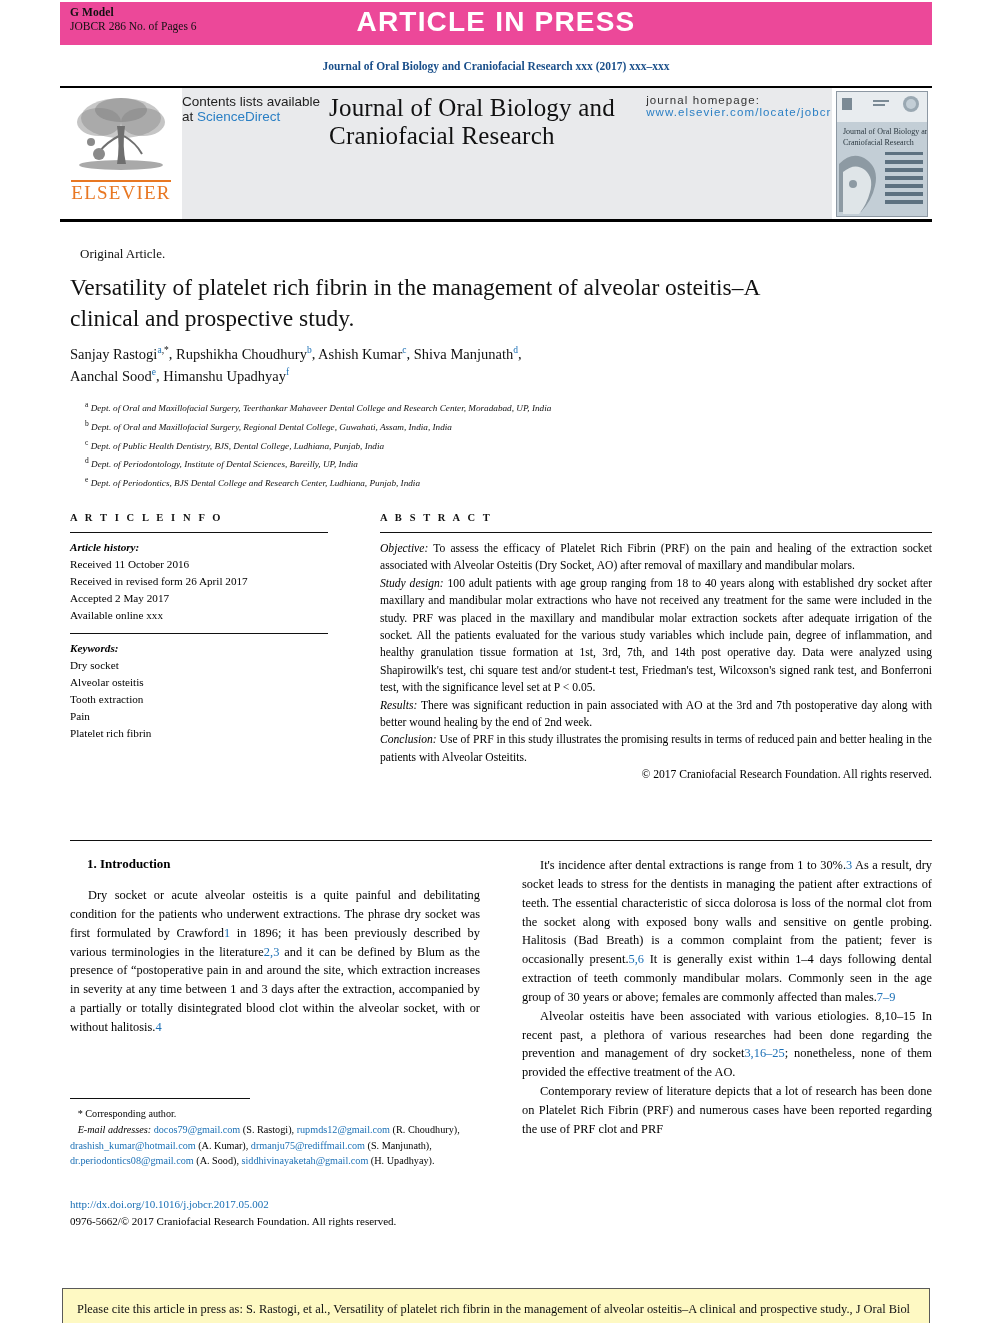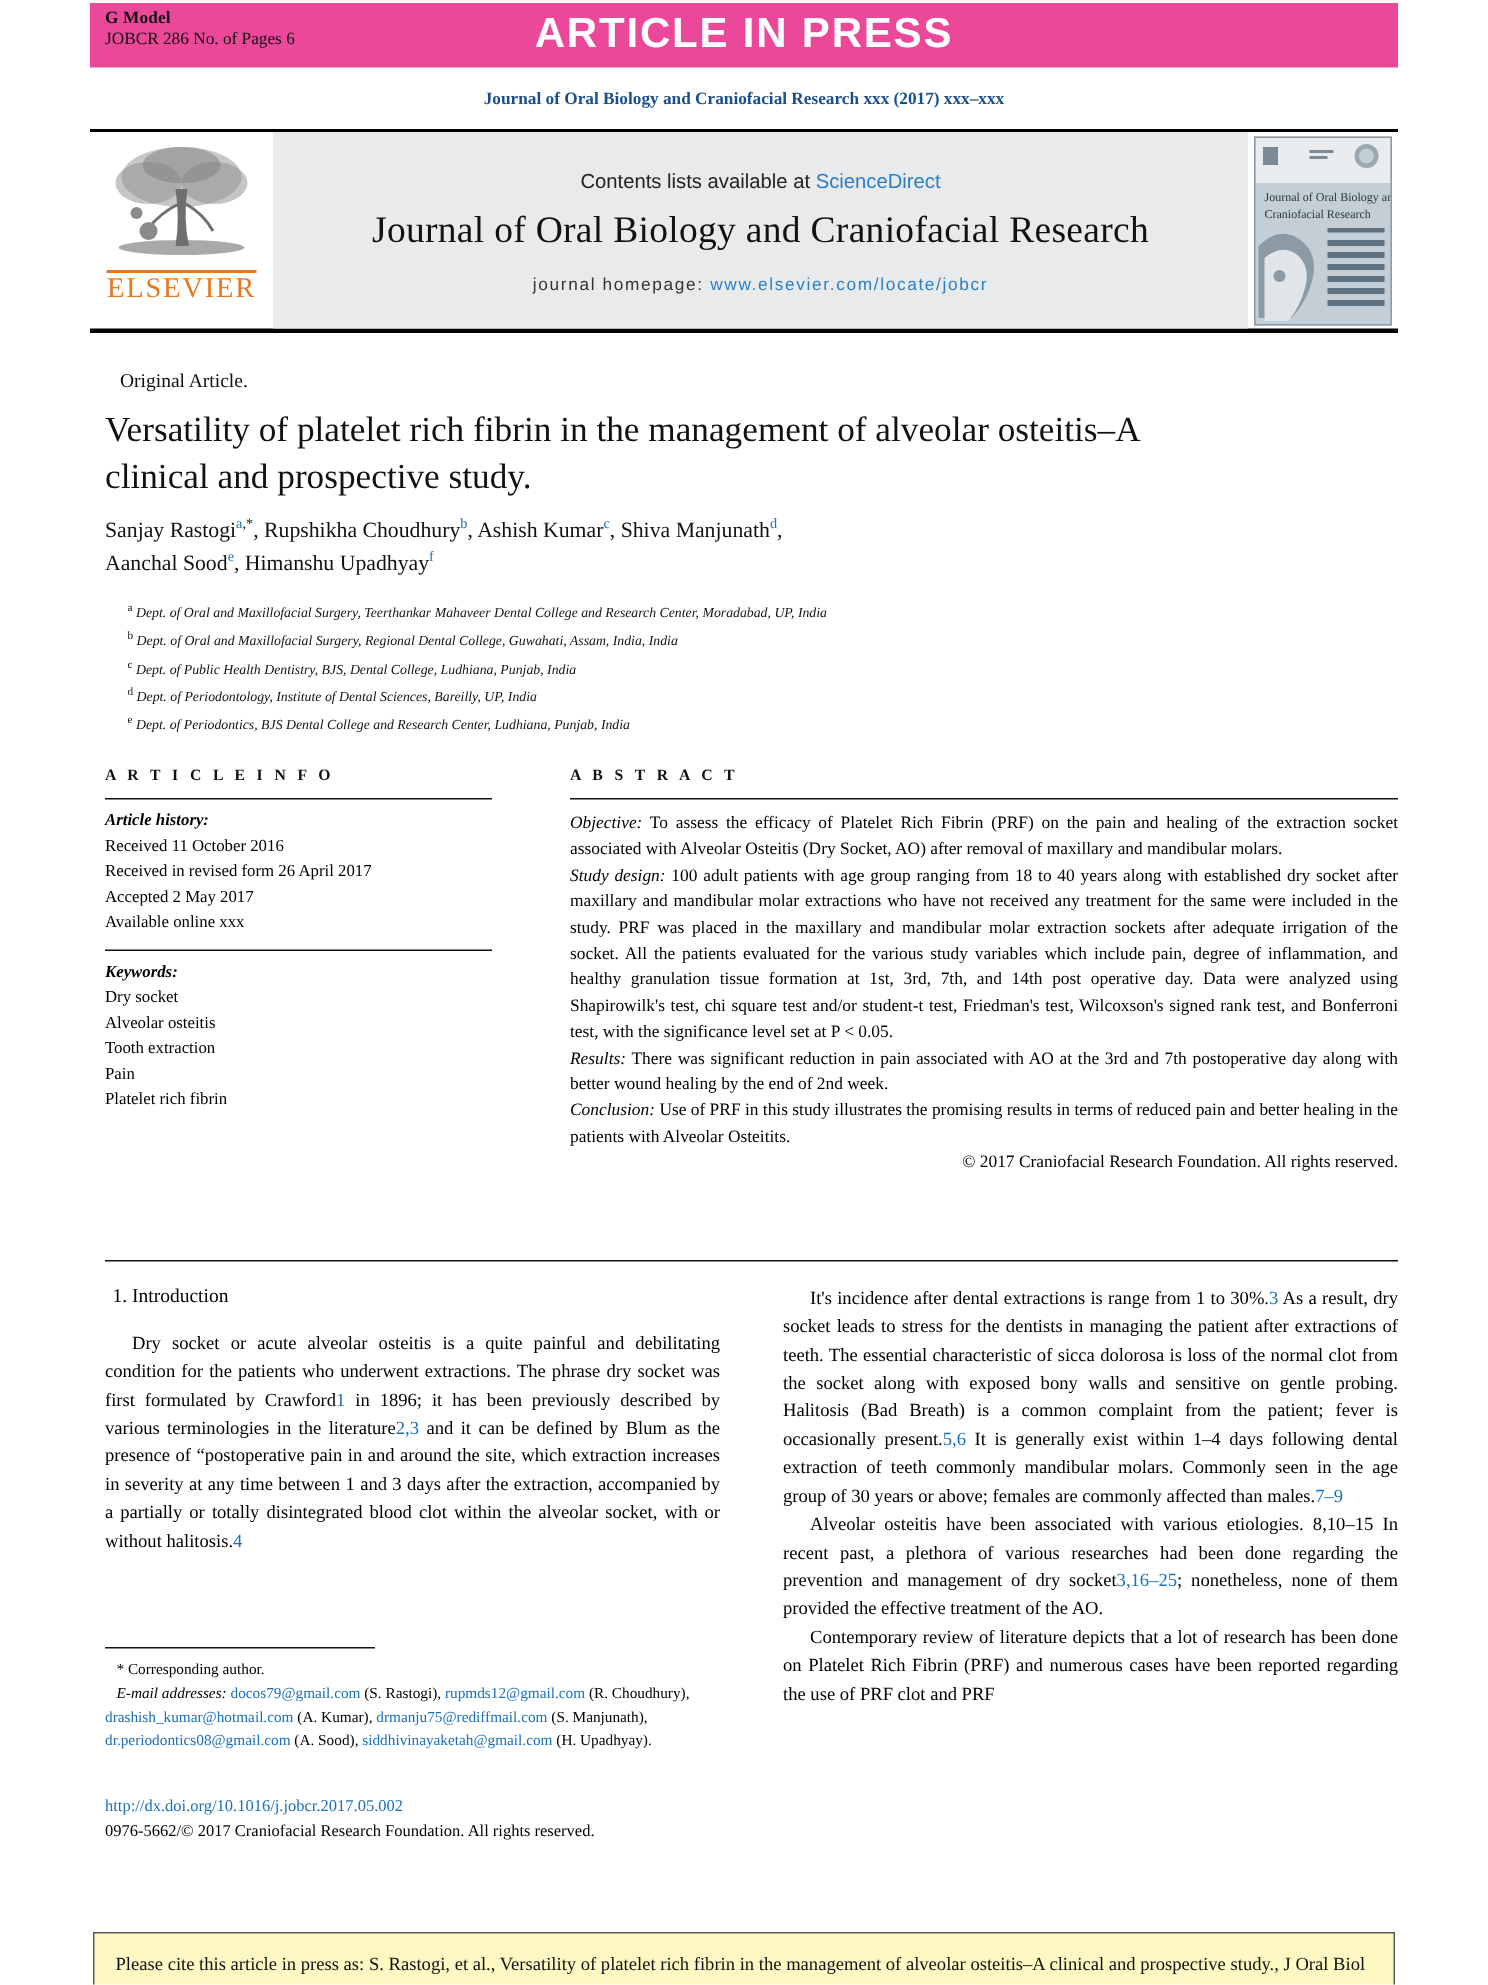--- a/index.html
+++ b/index.html
@@ -100,22 +100,20 @@
     color: #E87722;
     border-top: 2px solid #E87722;
     padding-top: 1px;
     margin-top: 2px;
     line-height: 1;
   }
   .masthead-center {
     flex: 1 1 auto;
     background: #e9eaec;
     display: flex;
-    flex-direction: column;
-    align-items: center;
     justify-content: center;
     box-sizing: border-box;
     padding: 6px 0 4px 0;
   }
   .contents-line {
     font-family: "Liberation Sans", sans-serif;
     font-size: 13.5px;
     color: #222;
     margin-bottom: 12px;
   }
@@ -246,23 +244,23 @@
     position: absolute;
     left: 70px;
     top: 856px;
     width: 862px;
     display: flex;
     gap: 42px;
   }
   .col { width: 410px; flex: 0 0 410px; }
   .h1sec {
     font-family: "Liberation Serif", serif;
-    font-weight: normal;
+    font-weight: bold;
     font-size: 13px;
-    margin: 0 0 14px 5px;
+    margin: 0 0 14px 17px;
   }
   .para {
     font-family: "Liberation Serif", serif;
     font-size: 12.4px;
     line-height: 1.52;
     text-align: justify;
     margin: 0;
     text-indent: 18px;
   }
   .ref { color: #1a6fb5; }

